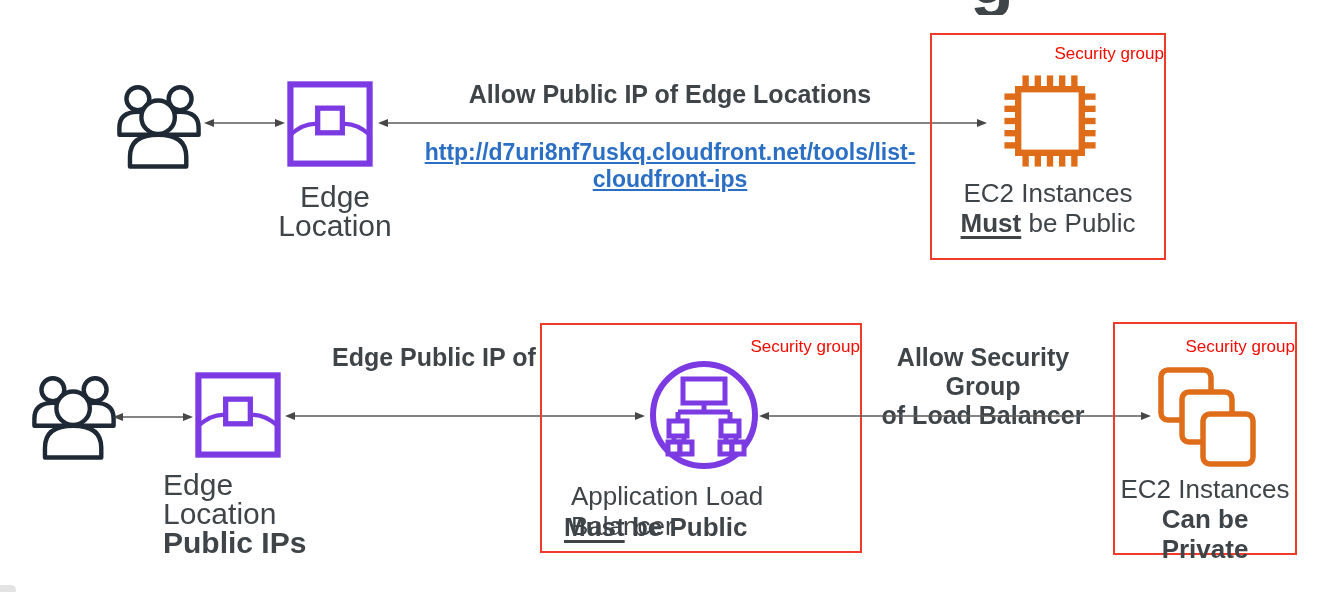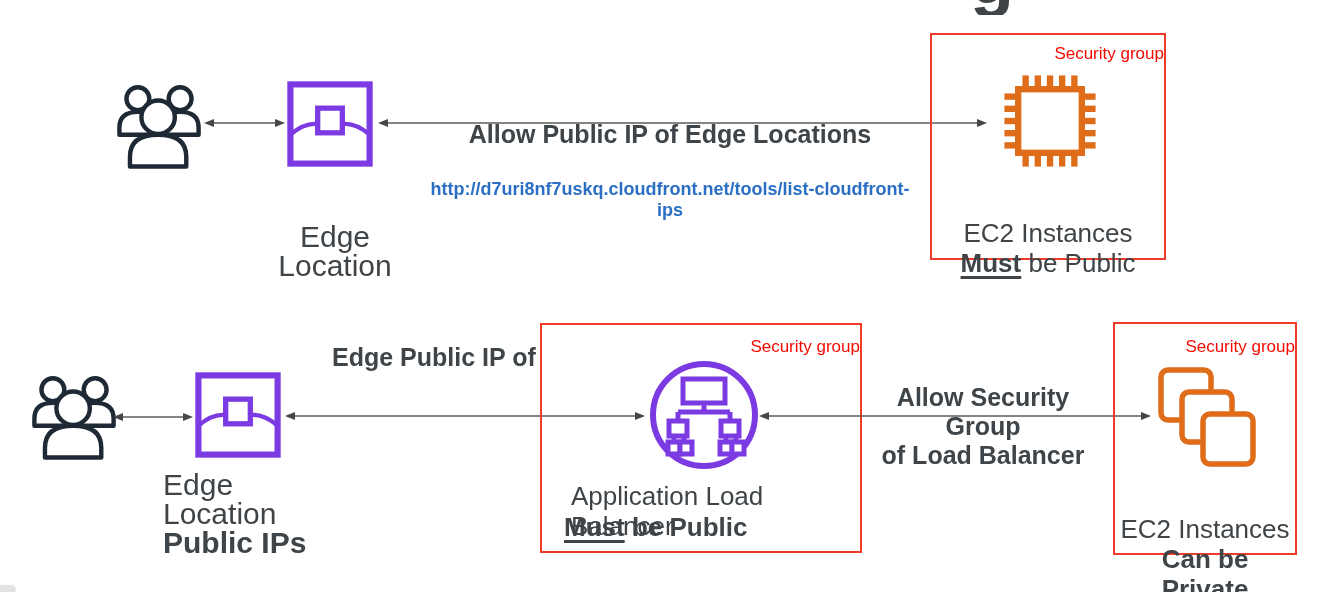--- a/index.html
+++ b/index.html
@@ -7,31 +7,31 @@
     --dark:#3E4448; --icon-dark:#1E2935; --arrow:#5B5B5B; --arrow-head:#474747;
     --link:#2B6FC4; --faint:#D9D9D9;
   }
   *{margin:0;padding:0;box-sizing:border-box;}
   html,body{background:#fff;}
   body{
     width:1329px;height:592px;position:relative;overflow:hidden;
     font-family:"Liberation Sans","DejaVu Sans",sans-serif;color:var(--dark);
   }
   .abs{position:absolute;}
-  .center{text-align:center;margin-top:40px;}
+  .center{text-align:center;}
   .bold{font-weight:700;}
   .title{font-weight:700;font-size:25px;line-height:29px;color:var(--dark);}
   .lbl{font-size:30px;line-height:29px;color:var(--dark);}
   .boxtext{font-size:26px;line-height:30px;color:var(--dark);}
   .sg{font-size:17px;font-weight:400;color:var(--red-text);width:100%;text-align:right;}
   .redbox{border:2px solid var(--red-border);background:transparent;}
   .must{font-weight:700;text-decoration:underline;text-underline-offset:4px;text-decoration-thickness:2.5px;text-align:center;}
   .link{
-    font-size:18px;font-weight:700;color:var(--link);
-    cursor:pointer;
+    font-size:23px;font-weight:700;color:var(--link);
+    text-decoration:underline;cursor:pointer;
   }
   .glyph-clip{left:970px;top:0;width:50px;height:15px;overflow:hidden;}
   .glyph-clip span{
     display:block;font-size:72px;line-height:72px;font-weight:700;
     color:var(--dark);margin-top:-58px;
   }
   .corner-shape{
     left:-6px;top:585px;width:22px;height:10px;background:var(--faint);
     border-radius:5px;opacity:.75;
   }

